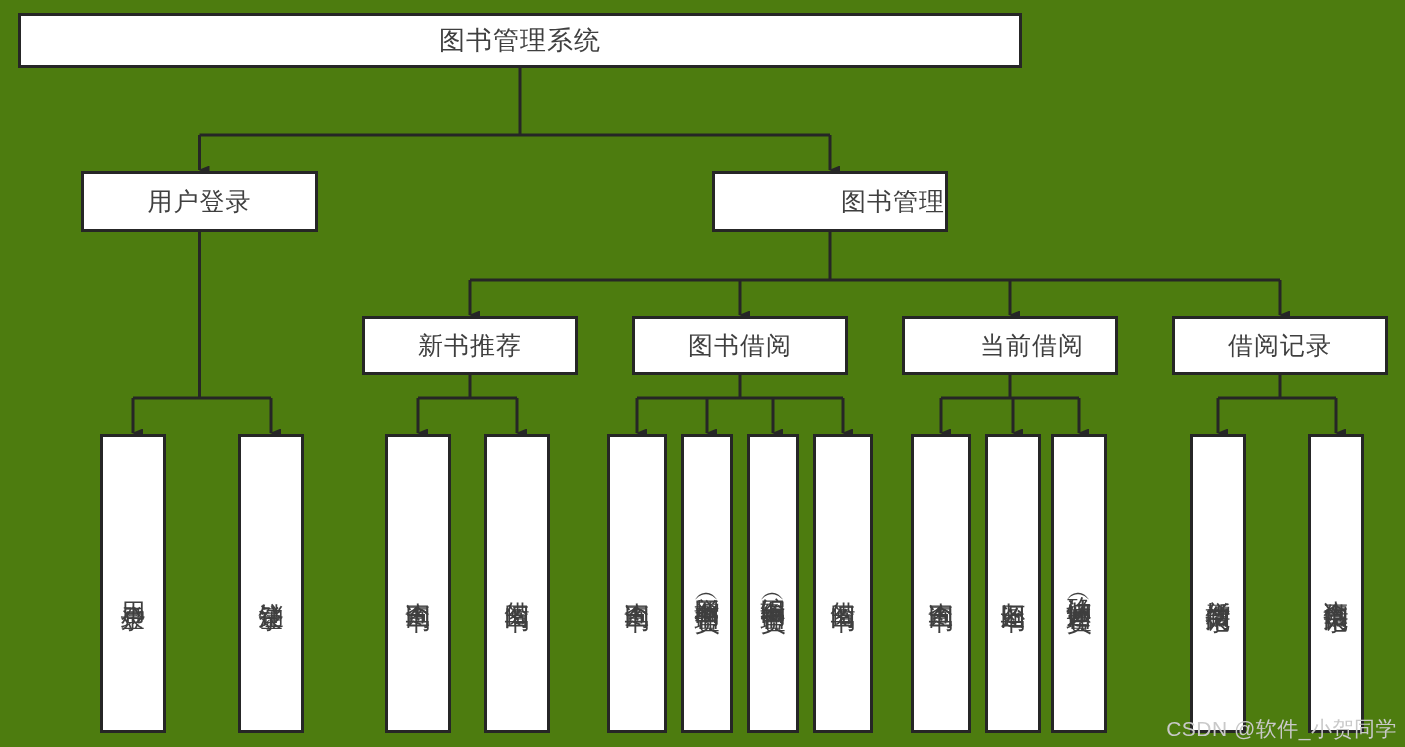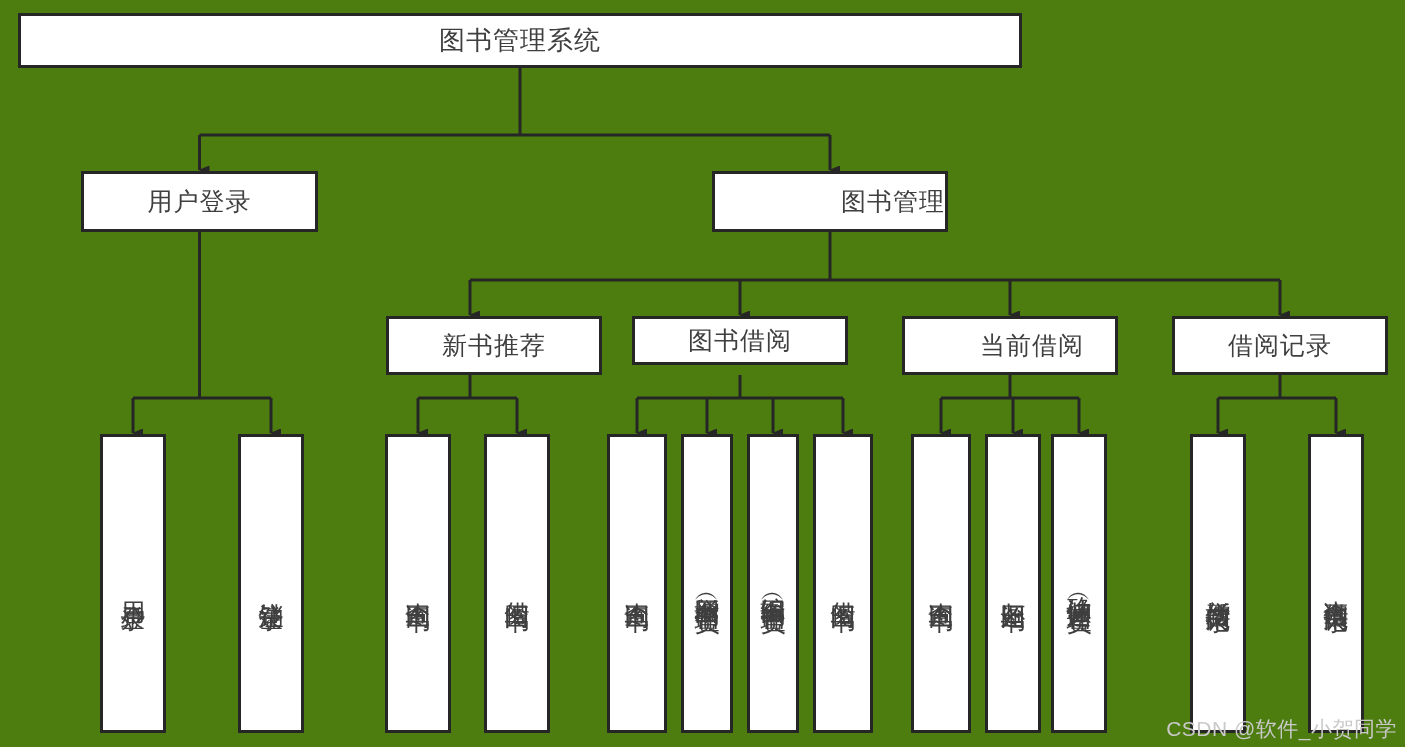--- a/index.html
+++ b/index.html
@@ -117,24 +117,24 @@
   <div id="nodes-layer">
       <div class="node root" style="left: 18px; top: 13px; width: 1004px; height: 55px;">
         <span class="label">图书管理系统</span>
       </div>
       <div class="node" style="left: 81px; top: 171px; width: 237px; height: 61px;">
         <span class="label">用户登录</span>
       </div>
       <div class="node" style="left: 712px; top: 171px; width: 236px; height: 61px; justify-content: flex-end;">
         <span class="label">图书管理</span>
       </div>
-      <div class="node" style="left: 362px; top: 316px; width: 216px; height: 59px; margin-left: 24px;">
+      <div class="node" style="left: 362px; top: 316px; width: 216px; height: 59px;">
         <span class="label">新书推荐</span>
       </div>
-      <div class="node" style="left: 632px; top: 316px; width: 216px; height: 49px;">
+      <div class="node" style="left: 632px; top: 316px; width: 216px; height: 59px;">
         <span class="label">图书借阅</span>
       </div>
       <div class="node" style="left: 902px; top: 316px; width: 216px; height: 59px; padding-left: 44px;">
         <span class="label">当前借阅</span>
       </div>
       <div class="node" style="left: 1172px; top: 316px; width: 216px; height: 59px;">
         <span class="label">借阅记录</span>
       </div>
       <div class="node leaf" style="left: 100px; top: 434px; width: 66px; height: 299px;">
         <span class="label">用户登录</span>

